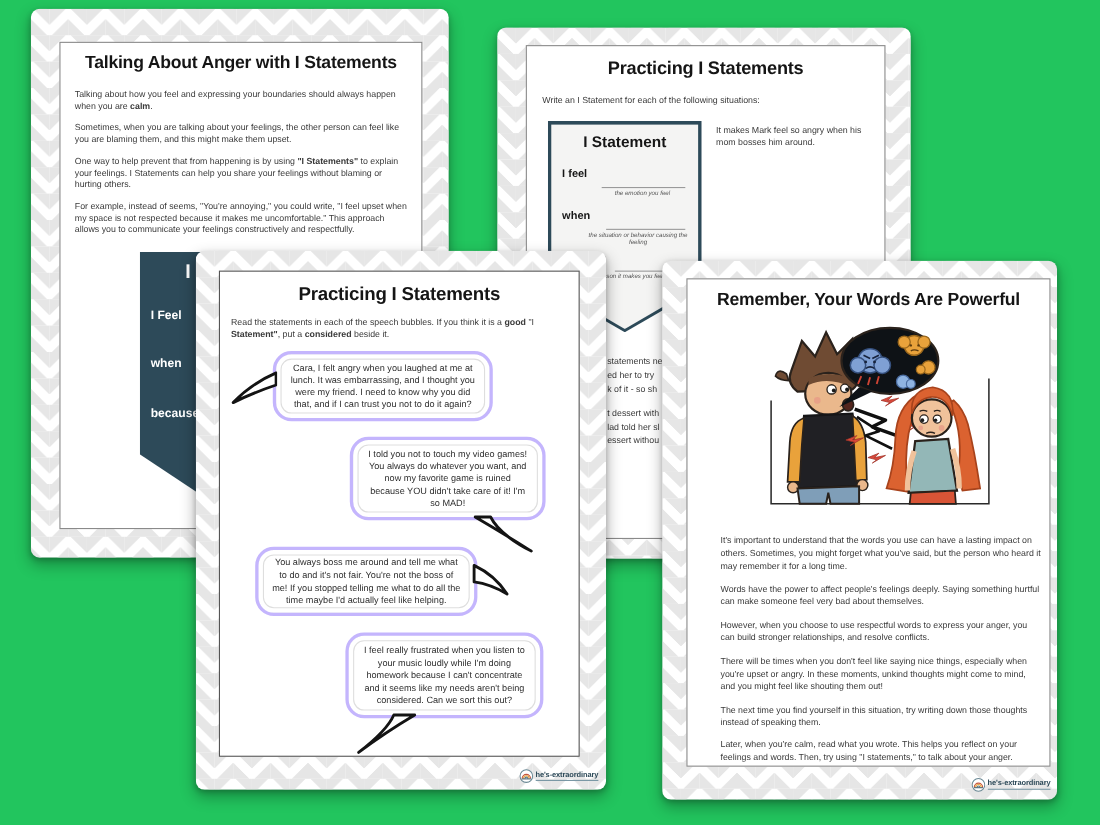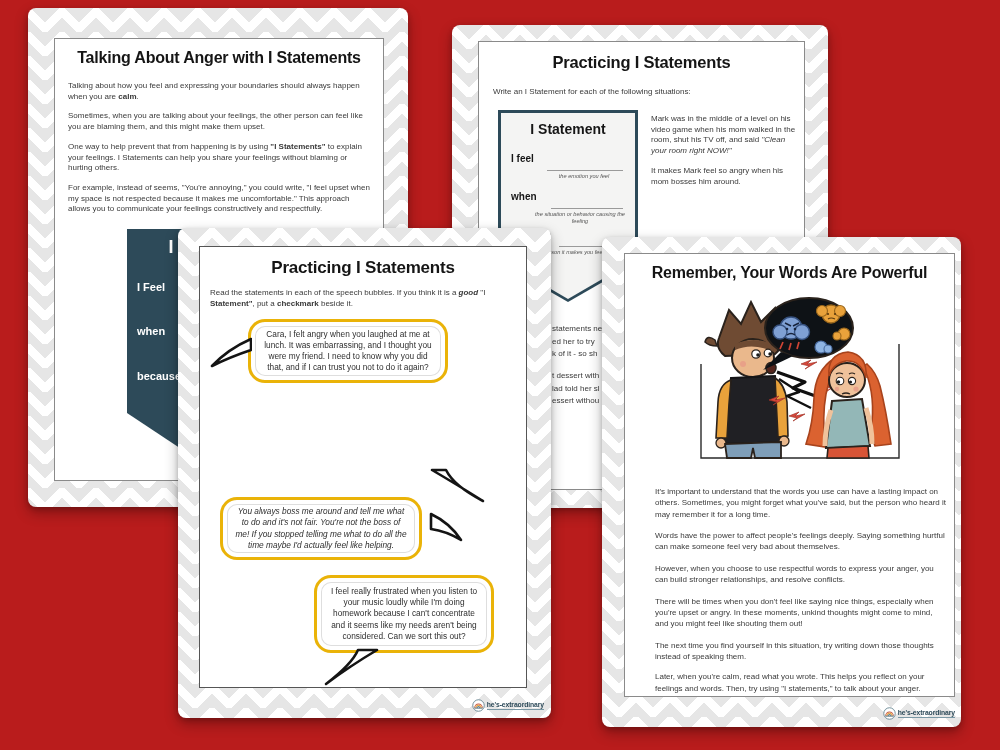--- a/index.html
+++ b/index.html
@@ -1,18 +1,18 @@
 <!DOCTYPE html>
 <html><head>
 <meta charset="utf-8">
 <style>
   * { margin:0; padding:0; box-sizing:border-box; }
   html,body { background:#ffffff; }
   body { font-family:"Liberation Sans","DejaVu Sans",sans-serif; color:#2b2b2b; }
-  #canvas { position:relative; width:1000px; height:750px; overflow:hidden; background:#b91c1c; }
+  #canvas { position:relative; width:1000px; height:750px; overflow:hidden; background:#22c55e; }
 
   .page {
     position:absolute; border-radius:8px;
     background-color:#fff;
     background-image:
       linear-gradient(135deg,#e6e6e6 25%,transparent 25%),
       linear-gradient(225deg,#e6e6e6 25%,transparent 25%),
       linear-gradient(315deg,#e6e6e6 25%,transparent 25%),
       linear-gradient(45deg,#e6e6e6 25%,transparent 25%);
     background-position:-17px 0,-17px 0,0 0,0 0;
@@ -35,21 +35,21 @@
   
   .vbox { position:absolute; background:#2d4a59; clip-path:polygon(0 0,100% 0,100% 79%,50% 100%,0 79%); }
   .vbox-in { position:absolute; left:3px; right:3px; top:3px; bottom:3px; background:#f4f4f3; clip-path:polygon(0 0,100% 0,100% 79%,50% 100%,0 79%); }
   .vb-head { position:absolute; top:8px; left:0; right:0; text-align:center; font-weight:700; font-size:14px; color:#161616; }
   .vb-label { position:absolute; font-weight:700; font-size:10px; color:#161616; }
   .vb-line { position:absolute; height:1px; background:#9a9a9a; }
   .vb-cap { position:absolute; font-style:italic; font-size:5.6px; color:#555; text-align:center; line-height:1.25; }
 
   
   .bubble {
-    position:absolute; background:#fff; border:3px solid #eab308; border-radius:17px;
+    position:absolute; background:#fff; border:3px solid #c4b5fd; border-radius:17px;
     box-shadow:inset 0 0 0 4px #fff, inset 0 0 0 5px #dedede;
     display:flex; align-items:center; justify-content:center; text-align:center;
     font-size:8.3px; line-height:1.33; color:#2f2f2f; padding:6px 12px;
   }
   .tail { position:absolute; }
   .tail path { fill:#fff; stroke:#141414; stroke-width:2.6; stroke-linejoin:round; }
 
   .logo { position:absolute; display:flex; align-items:center; gap:2px; }
   .logo-text { font-size:6.8px; font-weight:700; color:#2d4a59; border-bottom:1px solid #7a98a5; padding-bottom:1px; letter-spacing:-0.1px; }
 
@@ -92,52 +92,52 @@
           <div class="vb-label" style="left:10px; top:78px;">when</div>
           <div class="vb-line" style="left:50px; right:12px; top:95px;"></div>
           <div class="vb-cap" style="left:28px; right:4px; top:98px;">the situation or behavior causing the feeling</div>
           <div class="vb-label" style="left:10px; top:116px;">because</div>
           <div class="vb-line" style="left:58px; right:12px; top:133px;"></div>
           <div class="vb-cap" style="left:28px; right:4px; top:136px;">the reason it makes you feel that way</div>
         </div>
       </div>
 
       <div class="bodytext" style="position:absolute; left:172px; top:72px; width:150px;">
-        <p><span>Mark was in the middle of a level on his video game when his mom walked in the room, shut his TV off, and said </span><span style="font-style: italic;">"Clean your room right NOW!"</span></p>
         <p>It makes Mark feel so angry when his mom bosses him around.</p>
       </div>
 
       <div class="frag" style="left:73px; top:281px;">
         <div>statements ne</div>
         <div>ed her to try</div>
         <div>k of it - so sh</div>
       </div>
       <div class="frag" style="left:73px; top:328px;">
         <div>t dessert with</div>
         <div>lad told her sl</div>
         <div>essert withou</div>
       </div>
     </div>
   </div>
 
   <div class="page" style="left:178px; top:228px; width:373px; height:490px; z-index:5;">
     <div class="card" style="left:21px; top:18px; width:328px; height:442px; border-color:#555;">
       <div class="page-title" style="top:11px; font-size:17px;">Practicing I Statements</div>
-      <div class="bodytext" style="position:absolute; left:10px; right:12px; top:41px;"><span>Read the statements in each of the speech bubbles. If you think it is a </span><span style="font-weight: 700; font-style: italic;">good</span><span> "I </span><span style="font-weight: 700;">Statement"</span><span>, put a </span><span style="font-weight: 700;">checkmark</span><span> beside it.</span></div>
+      <div class="bodytext" style="position:absolute; left:10px; right:12px; top:41px;"><span>Read the statements in each of the speech bubbles. If you think it is a </span><span style="font-weight: 700;">good</span><span> "I </span><span style="font-weight: 700;">Statement"</span><span>, put a </span><span style="font-weight: 700;">considered</span><span> beside it.</span></div>
 
       <div class="bubble" style="left:48px; top:72px; width:200px; height:64px;">Cara, I felt angry when you laughed at me at lunch. It was embarrassing, and I thought you were my friend. I need to know why you did that, and if I can trust you not to do it again?</div>
       <svg class="tail" style="left:10px; top:88px;" width="42" height="34" viewBox="0 0 42 34">
           <path d="M41 4 Q18 14 2 31 Q20 22 41 15 Z"></path>
         </svg>
 
+      <div class="bubble" style="left:118px; top:150px; width:178px; height:76px;">I told you not to touch my video games! You always do whatever you want, and now my favorite game is ruined because YOU didn't take care of it! I'm so MAD!</div>
       <svg class="tail" style="left:226px; top:221px;" width="60" height="36" viewBox="0 0 60 36">
           <path d="M6 2 Q30 16 57 33 Q28 18 20 2 Z"></path>
         </svg>
 
-      <div class="bubble" style="left:20px; top:250px; width:202px; height:63px;font-style:italic;">You always boss me around and tell me what to do and it's not fair. You're not the boss of me! If you stopped telling me what to do all the time maybe I'd actually feel like helping.</div>
+      <div class="bubble" style="left:32px; top:250px; width:202px; height:63px;">You always boss me around and tell me what to do and it's not fair. You're not the boss of me! If you stopped telling me what to do all the time maybe I'd actually feel like helping.</div>
       <svg class="tail" style="left:228px; top:264px;" width="36" height="32" viewBox="0 0 36 32">
           <path d="M3 3 Q22 12 33 29 Q18 20 3 18 Z"></path>
         </svg>
 
       <div class="bubble" style="left:114px; top:328px; width:180px; height:78px;">I feel really frustrated when you listen to your music loudly while I'm doing homework because I can't concentrate and it seems like my needs aren't being considered. Can we sort this out?</div>
       <svg class="tail" style="left:122px; top:401px;" width="60" height="38" viewBox="0 0 60 38">
           <path d="M55 2 Q28 18 4 36 Q30 16 36 2 Z"></path>
         </svg>
     </div>
     <div class="logo" style="right:7px; bottom:6px;">

